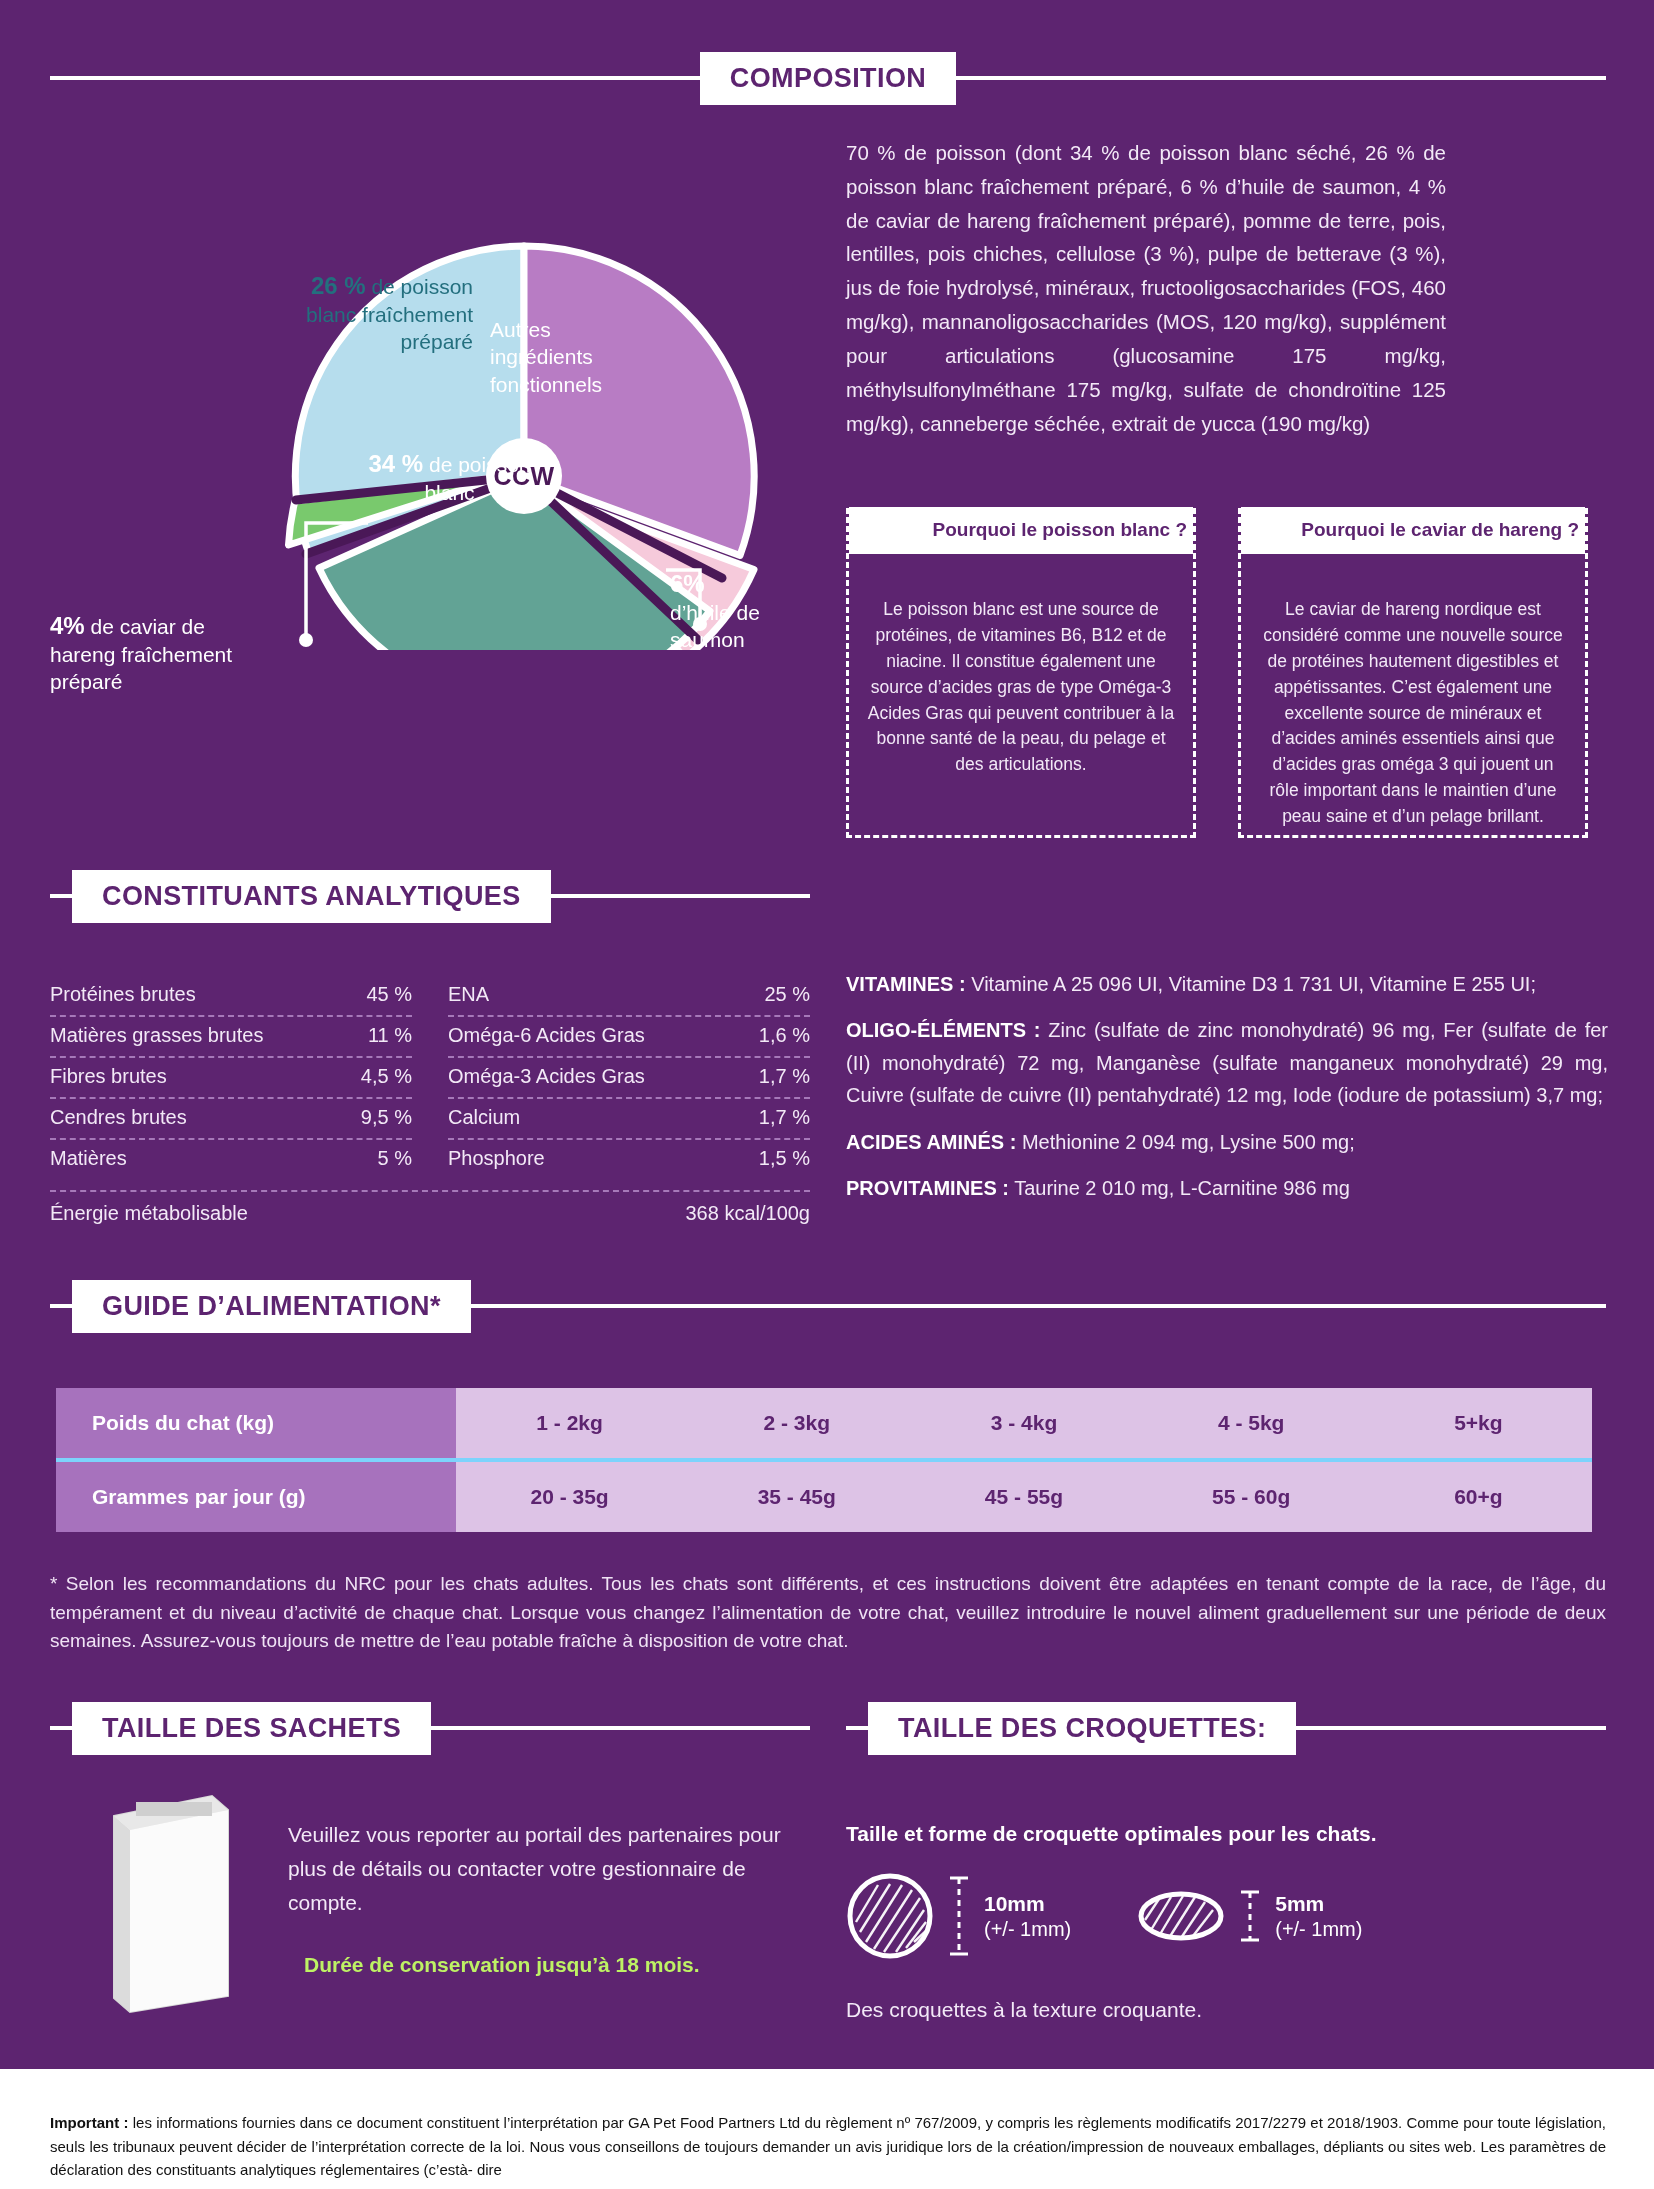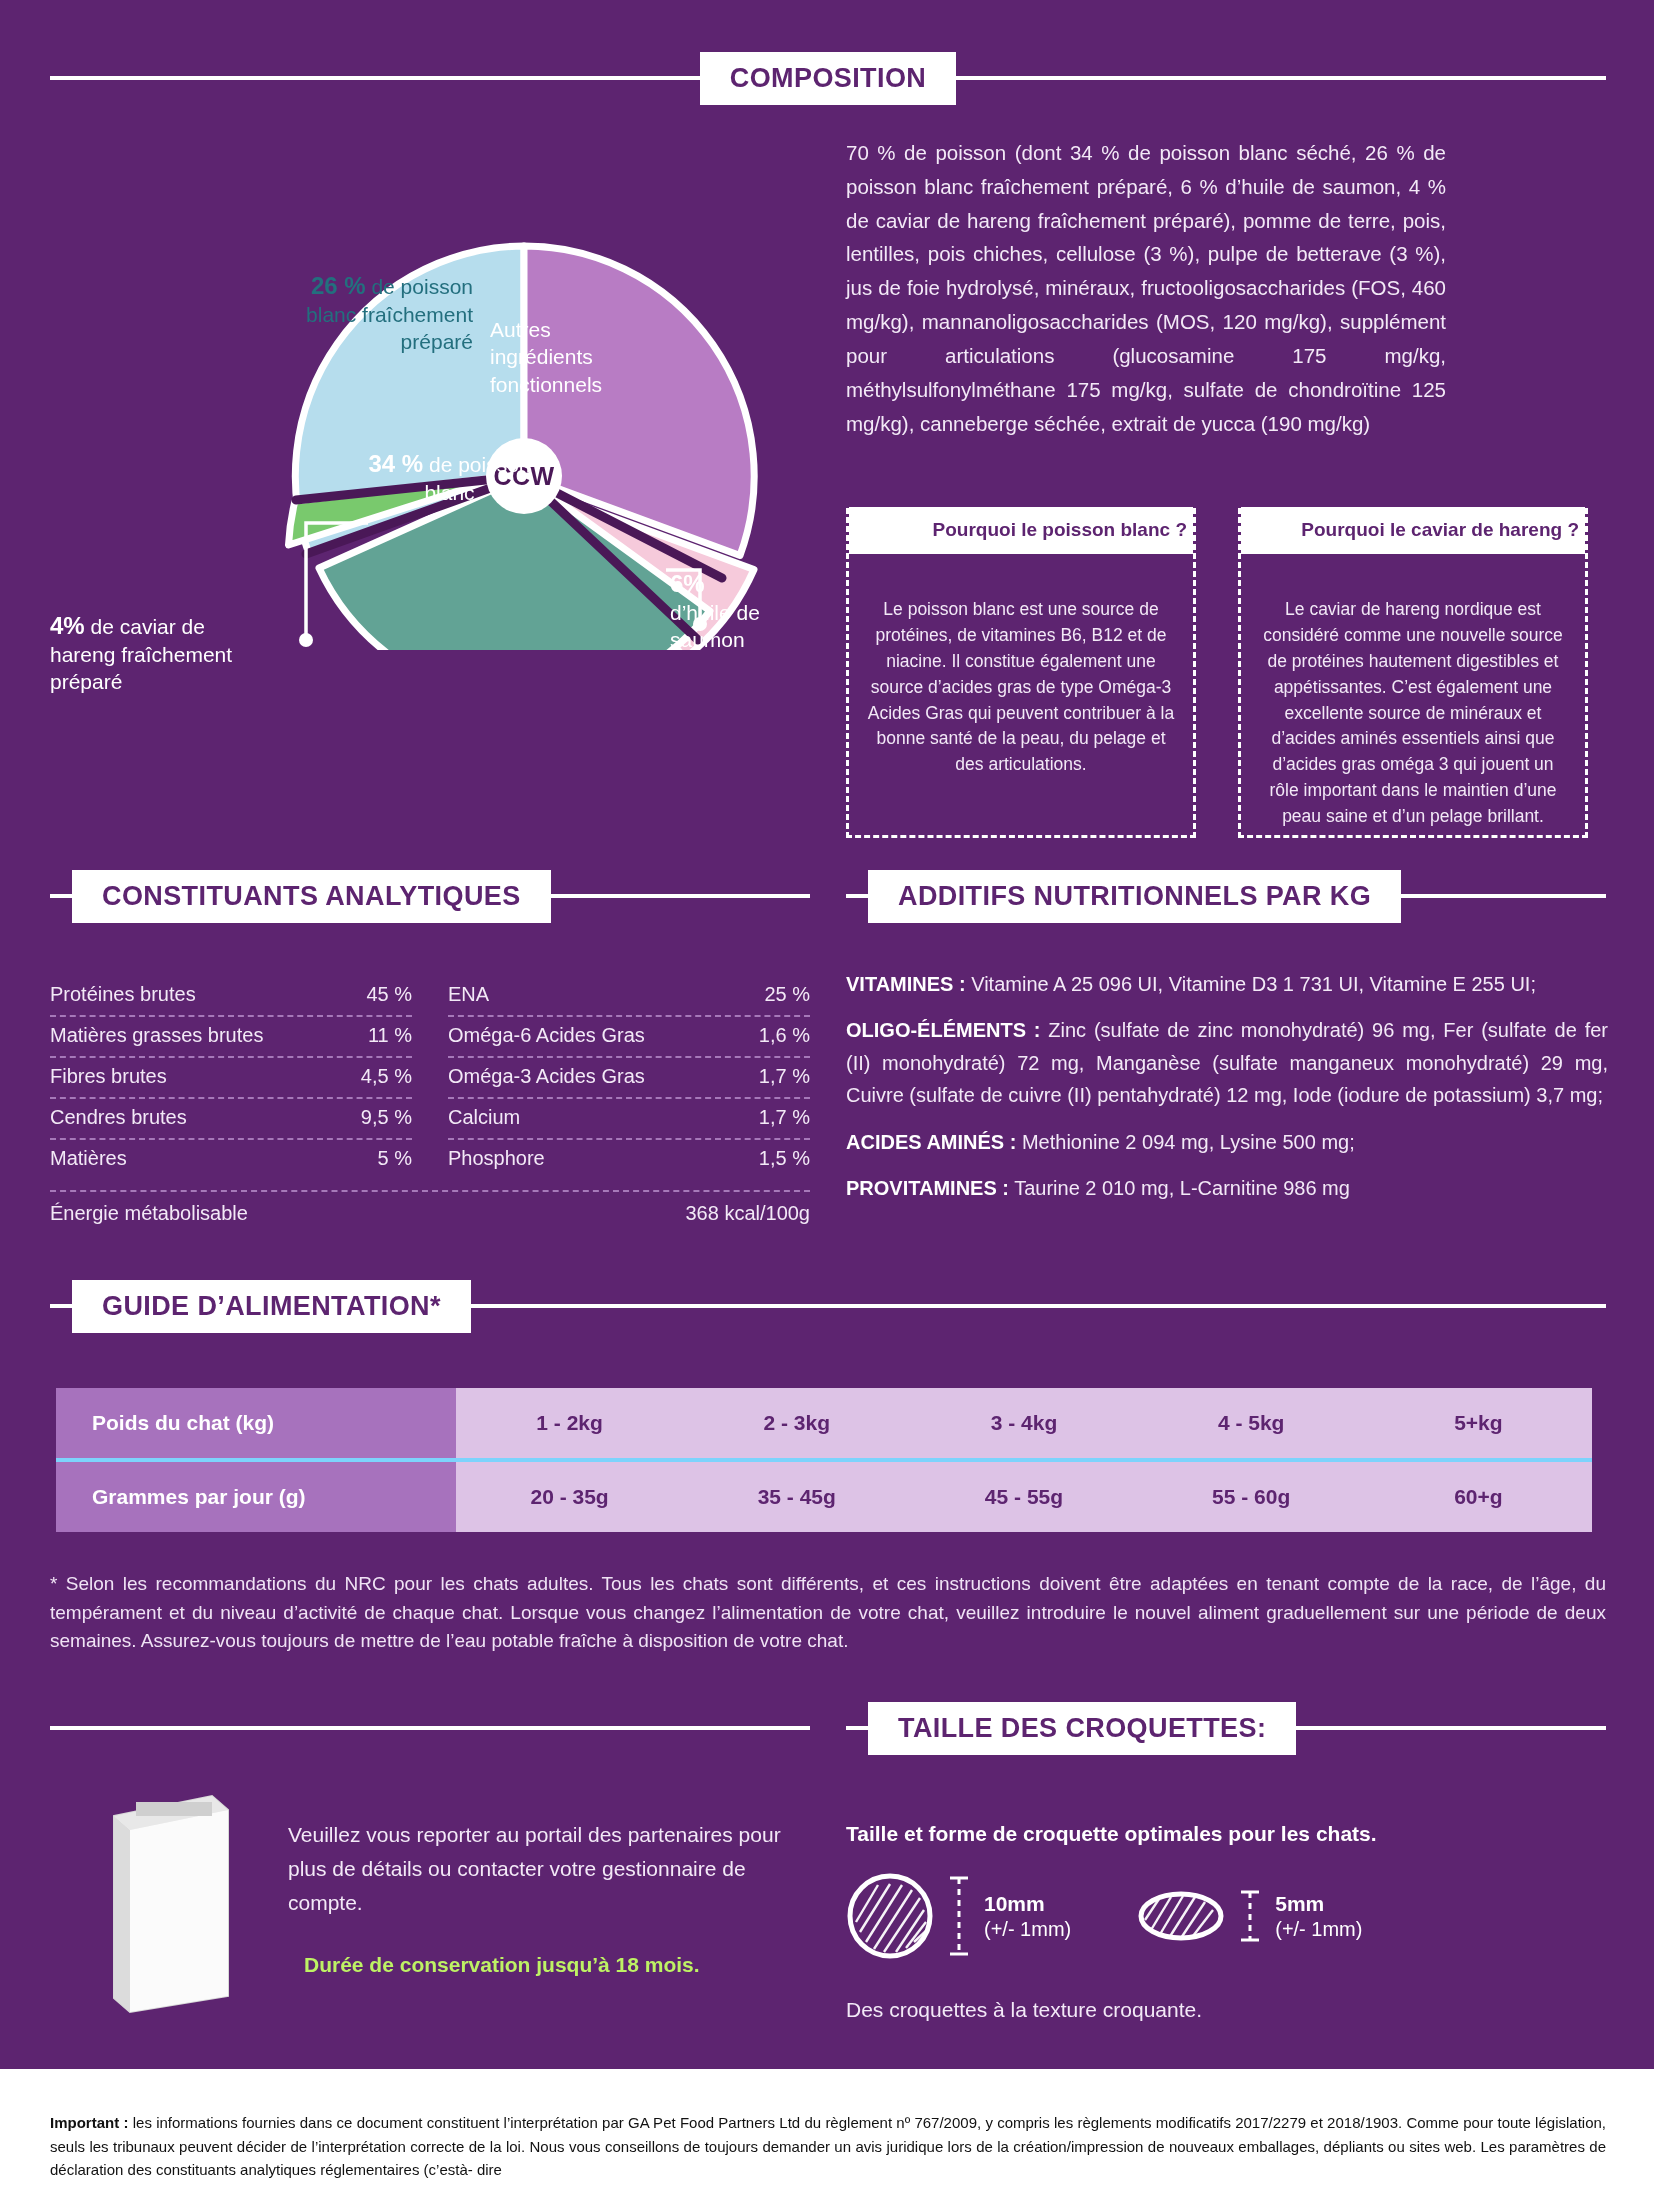--- a/index.html
+++ b/index.html
@@ -334,25 +334,20 @@
     <div class="why-title">Pourquoi le caviar de hareng ?</div>
     <div class="why-body">Le caviar de hareng nordique est considéré comme une nouvelle source de protéines hautement digestibles et appétissantes. C’est également une excellente source de minéraux et d’acides aminés essentiels ainsi que d’acides gras oméga 3 qui jouent un rôle important dans le maintien d’une peau saine et d’un pelage brillant.</div>
   </div>
 
   <div class="sec-head" style="left:50px; top:868px; width:760px;">
     <div class="rule short"></div>
     <div class="chip">CONSTITUANTS ANALYTIQUES</div>
     <div class="rule"></div>
   </div>
 
-  <div class="sec-head" style="left:846px; top:868px; width:760px;">
-    <div class="rule short"></div>
-    <div class="chip">ADDITIFS NUTRITIONNELS PAR KG</div>
-    <div class="rule"></div>
-  </div>
 
   <div class="ac-cols">
     <div class="ac-col">
       <div class="ac-row">
         <span>Protéines brutes</span>
         <span>45 %</span>
       </div>
       <div class="ac-row">
         <span>Matières grasses brutes</span>
         <span>11 %</span>
@@ -440,20 +435,21 @@
       <td class="cell">55 - 60g</td>
       <td class="cell">60+g</td>
     </tr>
   </tbody>
     </table>
 
   <div class="table-note">* Selon les recommandations du NRC pour les chats adultes. Tous les chats sont différents, et ces instructions doivent être adaptées en tenant compte de la race, de l’âge, du tempérament et du niveau d’activité de chaque chat. Lorsque vous changez l’alimentation de votre chat, veuillez introduire le nouvel aliment graduellement sur une période de deux semaines. Assurez-vous toujours de mettre de l’eau potable fraîche à disposition de votre chat.</div>
 
   <div class="sec-head" style="left:50px; top:1700px; width:760px;">
     <div class="rule short"></div>
+    <div class="chip">TAILLE DES SACHETS</div>
     <div class="rule"></div>
   </div>
 
   <div class="sec-head" style="left:846px; top:1700px; width:760px;">
     <div class="rule short"></div>
     <div class="chip">TAILLE DES CROQUETTES:</div>
     <div class="rule"></div>
   </div>
 
   <svg class="bag" viewBox="0 0 150 230">

